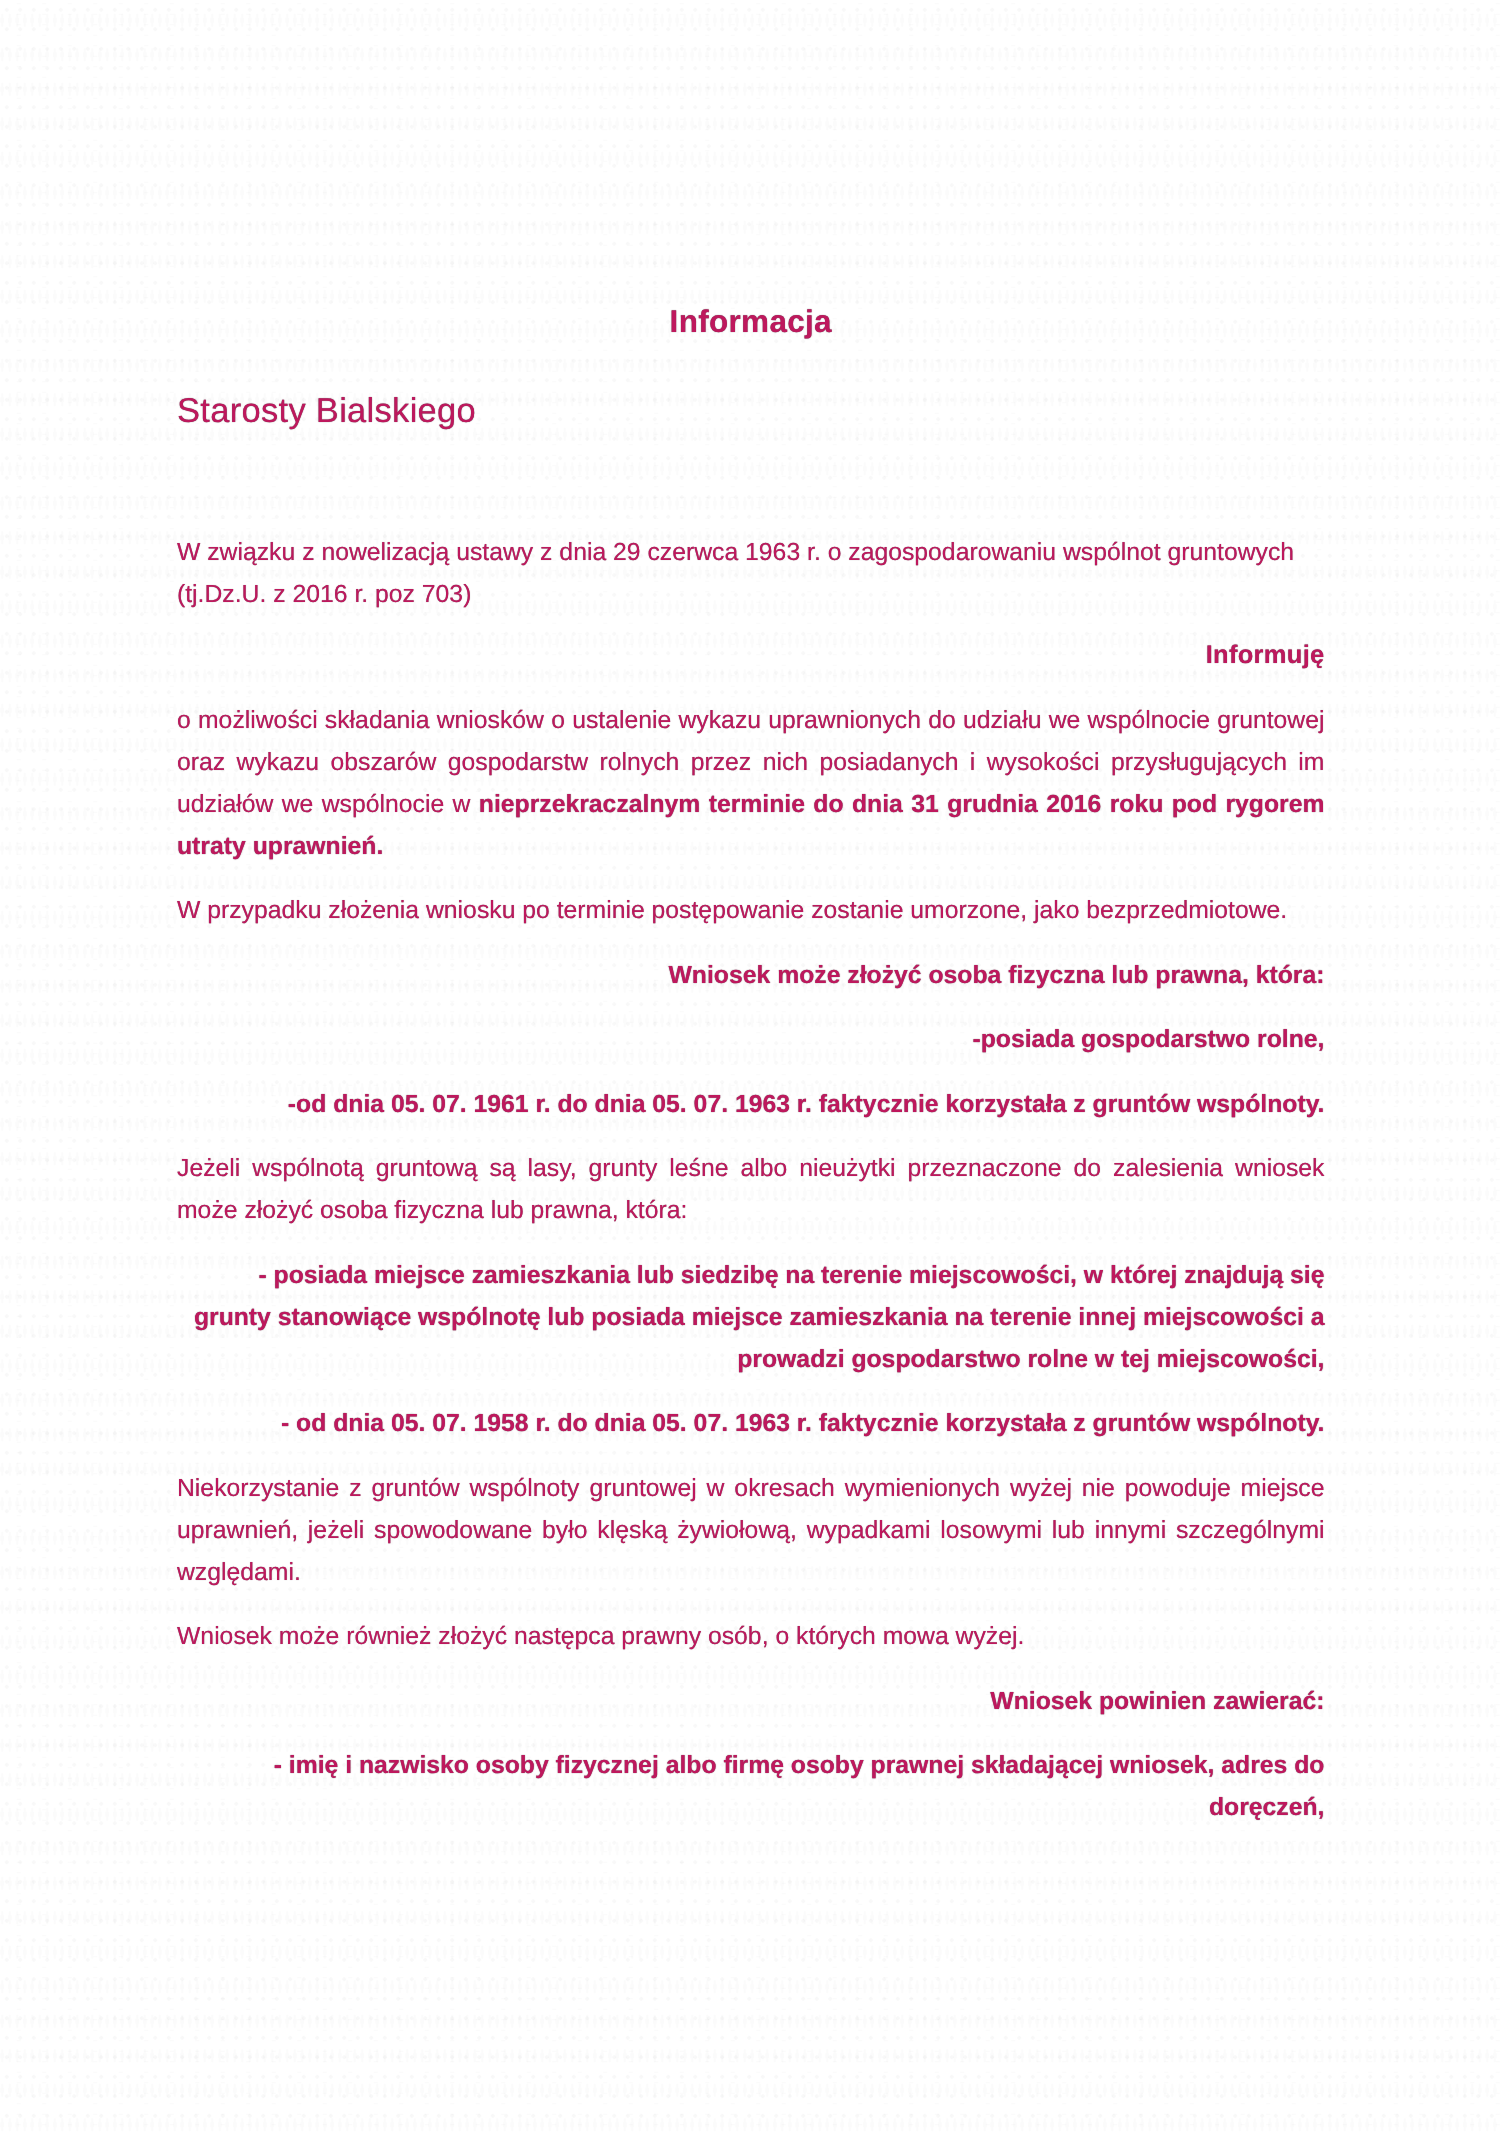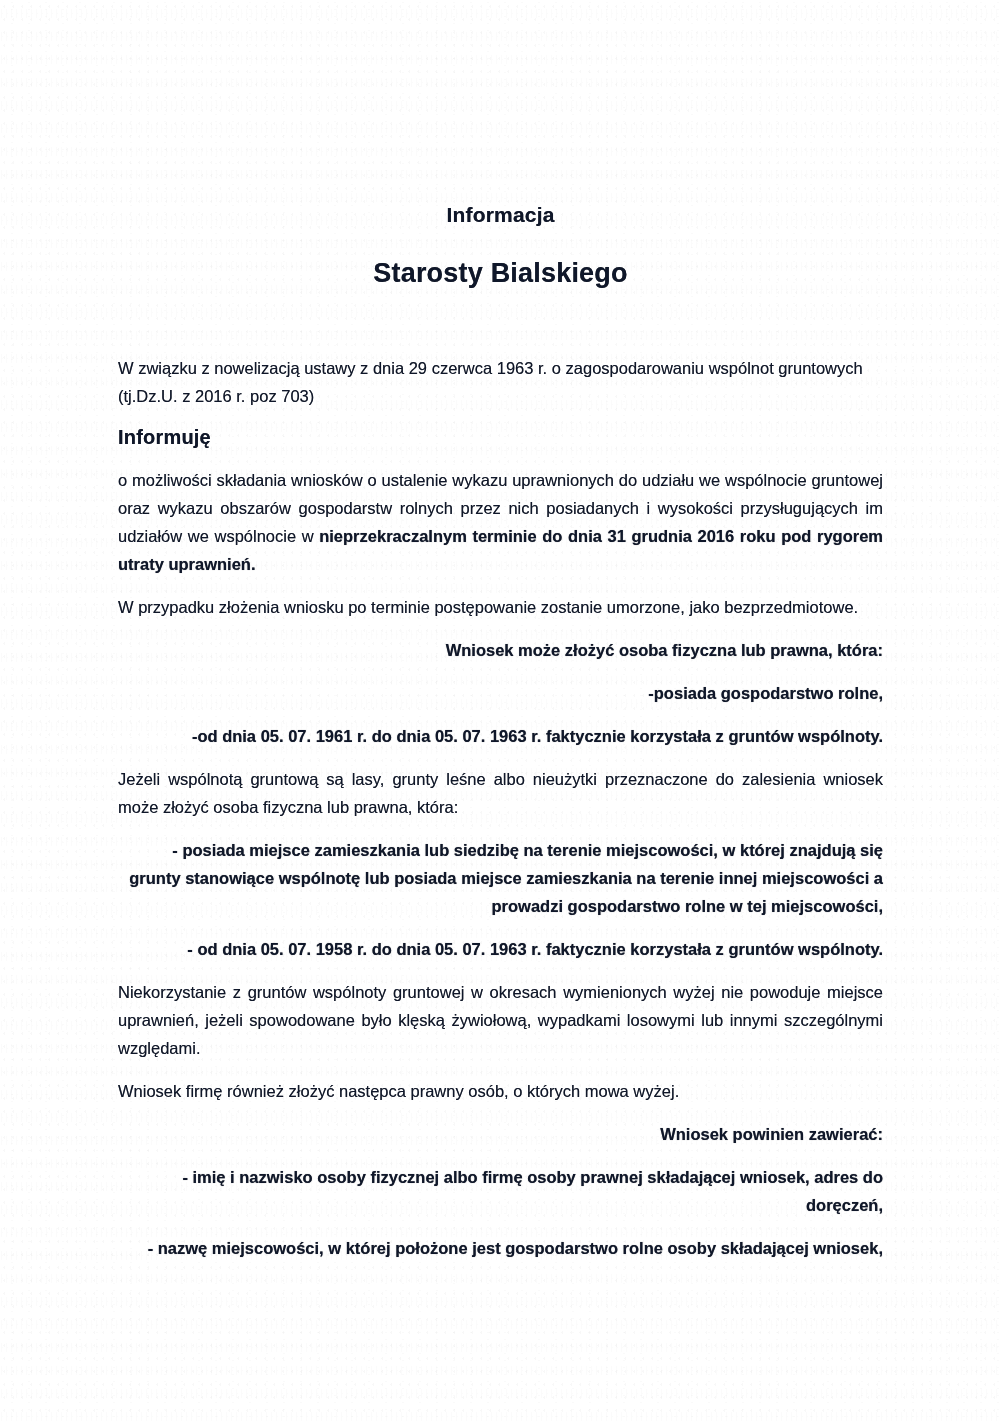--- a/index.html
+++ b/index.html
@@ -8,21 +8,21 @@
     background: #ffffff;
   }
   .page {
     position: relative;
     width: 1000px;
     height: 1422px;
     margin: 0 auto;
     background: #ffffff;
     overflow: hidden;
     font-family: "Liberation Sans", "DejaVu Sans", sans-serif;
-    color: #0f172a;
+    color: #be185d;
   }
   
   .page::before {
     content: "";
     position: absolute;
     inset: 0;
     pointer-events: none;
     background-image:
       radial-gradient(rgba(0,0,0,0.028) 1px, transparent 1px),
       radial-gradient(rgba(0,0,0,0.02) 1px, transparent 1px),
@@ -37,31 +37,30 @@
   .doc-title {
     text-align: center;
     font-size: 21px;
     font-weight: bold;
     line-height: 24px;
     margin: 0 0 34px 0;
     letter-spacing: 0.2px;
     text-shadow: 0 0 0.6px rgba(27,27,27,0.75);
   }
   .doc-subtitle {
-    text-align: center;
-    font-size: 27px;
-    font-weight: bold;
+    font-size: 23px;
+    font-weight: normal;
     line-height: 24px;
     margin: 0 0 0 0;
     letter-spacing: 0.2px;
     text-shadow: 0 0 0.6px rgba(27,27,27,0.75);
   }
   .section-heading {
-    text-align: left;
-    font-size: 20px;
+    text-align: right;
+    font-size: 17px;
     font-weight: bold;
     line-height: 24px;
     margin: 6px 0 17px 0;
     letter-spacing: 0.2px;
     text-shadow: 0 0 0.6px rgba(27,27,27,0.75);
   }
   p {
     font-size: 16.5px;
     line-height: 28px;
     margin: 0 0 15px 0;
@@ -96,22 +95,21 @@
     <p class="bold">-od dnia 05. 07. 1961 r. do dnia 05. 07. 1963 r. faktycznie korzystała z gruntów wspólnoty.</p>
 
     <p class="justified">Jeżeli wspólnotą gruntową są lasy, grunty leśne albo nieużytki przeznaczone do zalesienia wniosek może złożyć osoba fizyczna lub prawna, która:</p>
 
     <p class="bold justified">- posiada miejsce zamieszkania lub siedzibę na terenie miejscowości, w której znajdują się grunty stanowiące wspólnotę lub posiada miejsce zamieszkania na terenie innej miejscowości a prowadzi gospodarstwo rolne w tej miejscowości,</p>
 
     <p class="bold">- od dnia 05. 07. 1958 r. do dnia 05. 07. 1963 r. faktycznie korzystała z gruntów wspólnoty.</p>
 
     <p class="justified">Niekorzystanie z gruntów wspólnoty gruntowej w okresach wymienionych wyżej nie powoduje miejsce uprawnień, jeżeli spowodowane było klęską żywiołową, wypadkami losowymi lub innymi szczególnymi względami.</p>
 
-    <p>Wniosek firmę również złożyć następca prawny osób, o których mowa wyżej.</p>
+    <p>Wniosek może również złożyć następca prawny osób, o których mowa wyżej.</p>
 
     <p class="bold">Wniosek powinien zawierać:</p>
 
     <p class="bold">- imię i nazwisko osoby fizycznej albo firmę osoby prawnej składającej wniosek, adres do doręczeń,</p>
 
-    <p class="bold">- nazwę miejscowości, w której położone jest gospodarstwo rolne osoby składającej wniosek,</p>
 
   </div>
 </div>
 
 </body></html>

